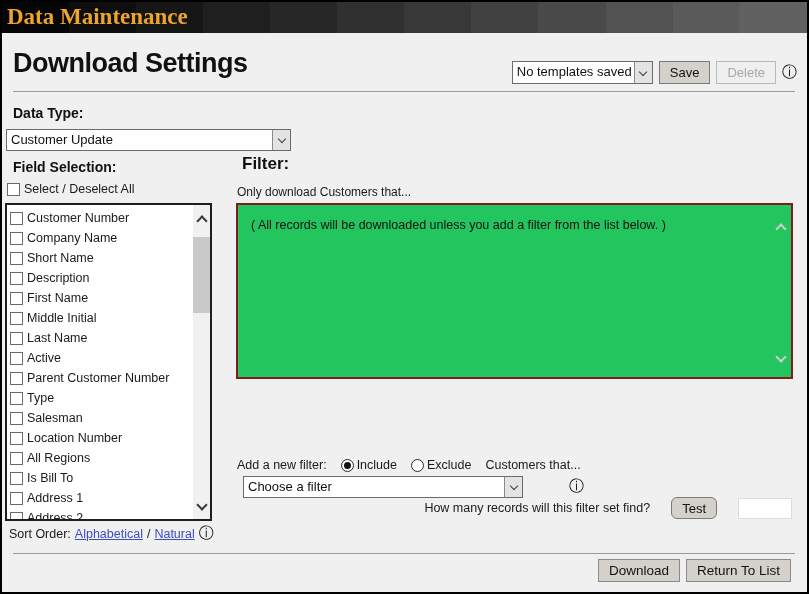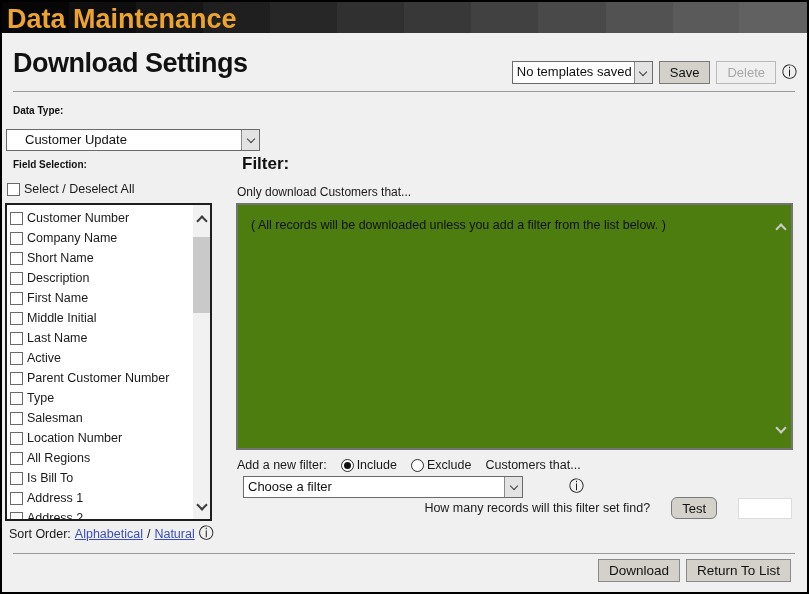--- a/index.html
+++ b/index.html
@@ -12,28 +12,28 @@
   #titlebar {
     position:absolute; left:0; top:0; width:100%; height:31px;
     background:linear-gradient(to right,
       #060606 0 8.3%, #0e0e0e 8.3% 16.6%, #161616 16.6% 25%,
       #1f1f1f 25% 33.3%, #272727 33.3% 41.6%, #303030 41.6% 50%,
       #383838 50% 58.3%, #414141 58.3% 66.6%, #494949 66.6% 75%,
       #525252 75% 83.3%, #5a5a5a 83.3% 91.6%, #616161 91.6% 100%);
   }
   #titlebar .app-title {
     position:absolute; left:5px; top:2px;
-    font-family:Liberation Sans, sans-serif; font-weight:bold; font-size:27px;
+    font-family:Liberation Serif, serif; font-weight:bold; font-size:23px;
     color:var(--accent-gold,#EDA42E);
   }
   
   .page-title { position:absolute; left:11px; top:46px; font-size:27px; font-weight:bold; letter-spacing:-0.5px; color:#111; }
   .hrule { position:absolute; left:11px; width:782px; height:1px; background:#9a9a9a; }
   #hr-top { top:89px; } #hr-bottom { top:551px; }
-  .section-label { position:absolute; font-size:10px; font-weight:bold; color:#111; }
+  .section-label { position:absolute; font-size:14px; font-weight:bold; color:#111; }
   .small-text { font-size:12.5px; color:#1a1a1a; }
   
   .btn {
     display:inline-flex; align-items:center; justify-content:center;
     height:23px; padding:0 10px; font-size:13px; color:#111;
     background:#d4d1ca; border:1px solid #7a7a7a; box-sizing:border-box; cursor:pointer;
     font-family:"Liberation Sans", sans-serif;
   }
   .btn.disabled { background:#efefef; border-color:#b9b9b9; color:#a8a8a8; cursor:default; }
   
@@ -59,22 +59,22 @@
     background:#fff; border:2px solid #1e1e1e; box-sizing:border-box; overflow:hidden;
   }
   .list-inner { position:absolute; left:0; top:0; right:17px; padding:3px 0 0 3px; }
   .field-row { display:flex; align-items:center; gap:4px; height:20px; font-size:12.5px; white-space:nowrap; }
   .vscroll { position:absolute; top:0; right:0; bottom:0; width:17px; background:#f1f1f1; }
   .vscroll .sb-up   { position:absolute; top:6px;   left:0; width:17px; text-align:center; }
   .vscroll .sb-down { position:absolute; bottom:6px; left:0; width:17px; text-align:center; }
   .vscroll .sb-thumb { position:absolute; left:0; width:17px; background:#c9c9c9; }
   
   #filter-box {
-    position:absolute; left:234px; top:201px; width:557px; height:247px;
-    background:#4d7c0f; border:2px solid #737373; box-sizing:border-box;
+    position:absolute; left:234px; top:201px; width:557px; height:176px;
+    background:#22c55e; border:2px solid #7f1d1d; box-sizing:border-box;
   }
   #filter-box .filter-msg { position:absolute; left:13px; top:13px; font-size:12.5px; color:#111; }
   #filter-box .fb-up   { position:absolute; right:6px; top:14px; }
   #filter-box .fb-down { position:absolute; right:6px; bottom:12px; }
   
   #templates-row { position:absolute; top:59px; right:10px; display:flex; align-items:center; gap:6px; }
   #templates-row .sel { position:relative; width:141px; height:23px; }
   .info-icon { font-size:15px; line-height:1; color:#111; cursor:pointer; font-family:"DejaVu Sans", sans-serif; }
   #add-filter-row { position:absolute; left:235px; top:456px; display:flex; align-items:center; font-size:12.5px; white-space:nowrap; }
   #add-filter-row .radio { margin:0 3px 0 14px; }
@@ -107,21 +107,21 @@
         </span>
     </div>
     <button class="btn">Save</button>
     <button class="btn disabled">Delete</button>
     <span class="info-icon">ⓘ</span>
   </div>
 
   <div class="hrule" id="hr-top"></div>
 
   <div class="section-label" style="left:11px; top:103px;">Data Type:</div>
-  <div class="sel" style="left:4px; top:127px; width:254px;padding-left:14px;">
+  <div class="sel" style="left:4px; top:127px; width:285px;">
     <span class="sel-txt">Customer Update</span>
     <span class="sel-arrow">
         <span class="chev down"></span>
       </span>
   </div>
 
   <div class="section-label" style="left:11px; top:157px;">Field Selection:</div>
 
   <div style="position:absolute; left:5px; top:180px; display:flex; align-items:center; gap:4px;">
     <span class="cb"></span>

